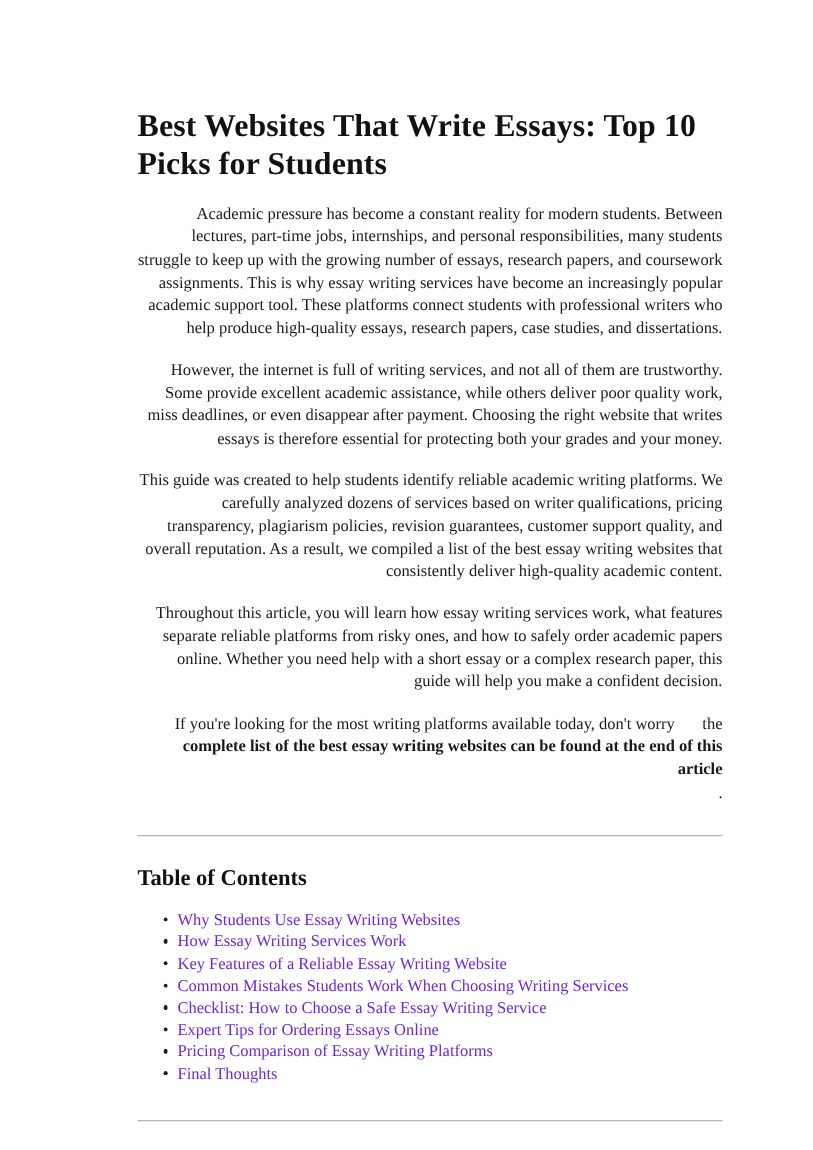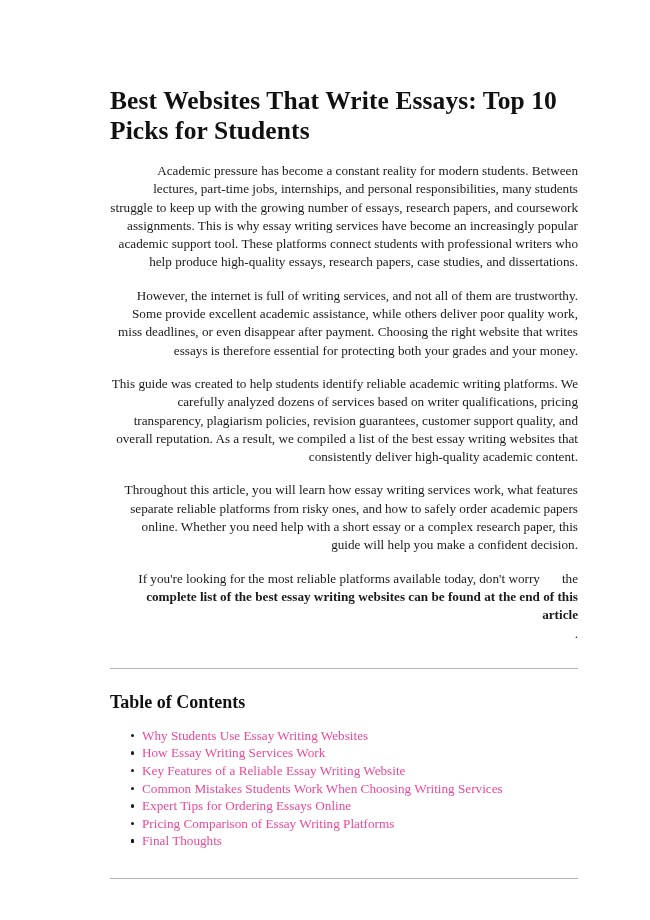--- a/index.html
+++ b/index.html
@@ -97,21 +97,21 @@
   .toc-list {
     list-style: none;
     margin: 14px 0 0 0;
     padding: 0 0 0 21px;
   }
   .toc-item {
     position: relative;
     font-size: 13.2px;
     line-height: 17.6px;
     padding-left: 11px;
-    color: #ec4899;
+    color: #6d28d9;
   }
   .toc-item .bullet {
     position: absolute;
     left: 0;
     top: 7px;
     width: 3.4px;
     height: 3.4px;
     border-radius: 50%;
     background: #1a1a1a;
   }
@@ -125,21 +125,21 @@
     <h1 class="doc-title">Best Websites That Write Essays: Top 10 Picks for Students</h1>
 
     <p class="para">Academic pressure has become a constant reality for modern students. Between lectures, part-time jobs, internships, and personal responsibilities, many students struggle to keep up with the growing number of essays, research papers, and coursework assignments. This is why essay writing services have become an increasingly popular academic support tool. These platforms connect students with professional writers who help produce high-quality essays, research papers, case studies, and dissertations.</p>
 
     <p class="para">However, the internet is full of writing services, and not all of them are trustworthy. Some provide excellent academic assistance, while others deliver poor quality work, miss deadlines, or even disappear after payment. Choosing the right website that writes essays is therefore essential for protecting both your grades and your money.</p>
 
     <p class="para">This guide was created to help students identify reliable academic writing platforms. We carefully analyzed dozens of services based on writer qualifications, pricing transparency, plagiarism policies, revision guarantees, customer support quality, and overall reputation. As a result, we compiled a list of the best essay writing websites that consistently deliver high-quality academic content.</p>
 
     <p class="para">Throughout this article, you will learn how essay writing services work, what features separate reliable platforms from risky ones, and how to safely order academic papers online. Whether you need help with a short essay or a complex research paper, this guide will help you make a confident decision.</p>
 
-    <p class="para"><span>If you're looking for the most reliable platforms available today, don't worry</span><span class="gap"></span><span>the</span>
+    <p class="para"><span>If you're looking for the most writing platforms available today, don't worry</span><span class="gap"></span><span>the</span>
       <b>complete list of the best essay writing websites can be found at the end of this article</b><span class="orphan-period">.</span></p>
 
     <hr class="rule rule-top">
 
     <h2 class="section-heading">Table of Contents</h2>
 
     <ul class="toc-list">
       <li class="toc-item">
         <span class="bullet"></span>
         <span>Why Students Use Essay Writing Websites</span>
@@ -151,20 +151,24 @@
       <li class="toc-item">
         <span class="bullet"></span>
         <span>Key Features of a Reliable Essay Writing Website</span>
       </li>
       <li class="toc-item">
         <span class="bullet"></span>
         <span>Common Mistakes Students Work When Choosing Writing Services</span>
       </li>
       <li class="toc-item">
         <span class="bullet"></span>
+        <span>Checklist: How to Choose a Safe Essay Writing Service</span>
+      </li>
+      <li class="toc-item">
+        <span class="bullet"></span>
         <span>Expert Tips for Ordering Essays Online</span>
       </li>
       <li class="toc-item">
         <span class="bullet"></span>
         <span>Pricing Comparison of Essay Writing Platforms</span>
       </li>
       <li class="toc-item">
         <span class="bullet"></span>
       </li>
       <li class="toc-item">

